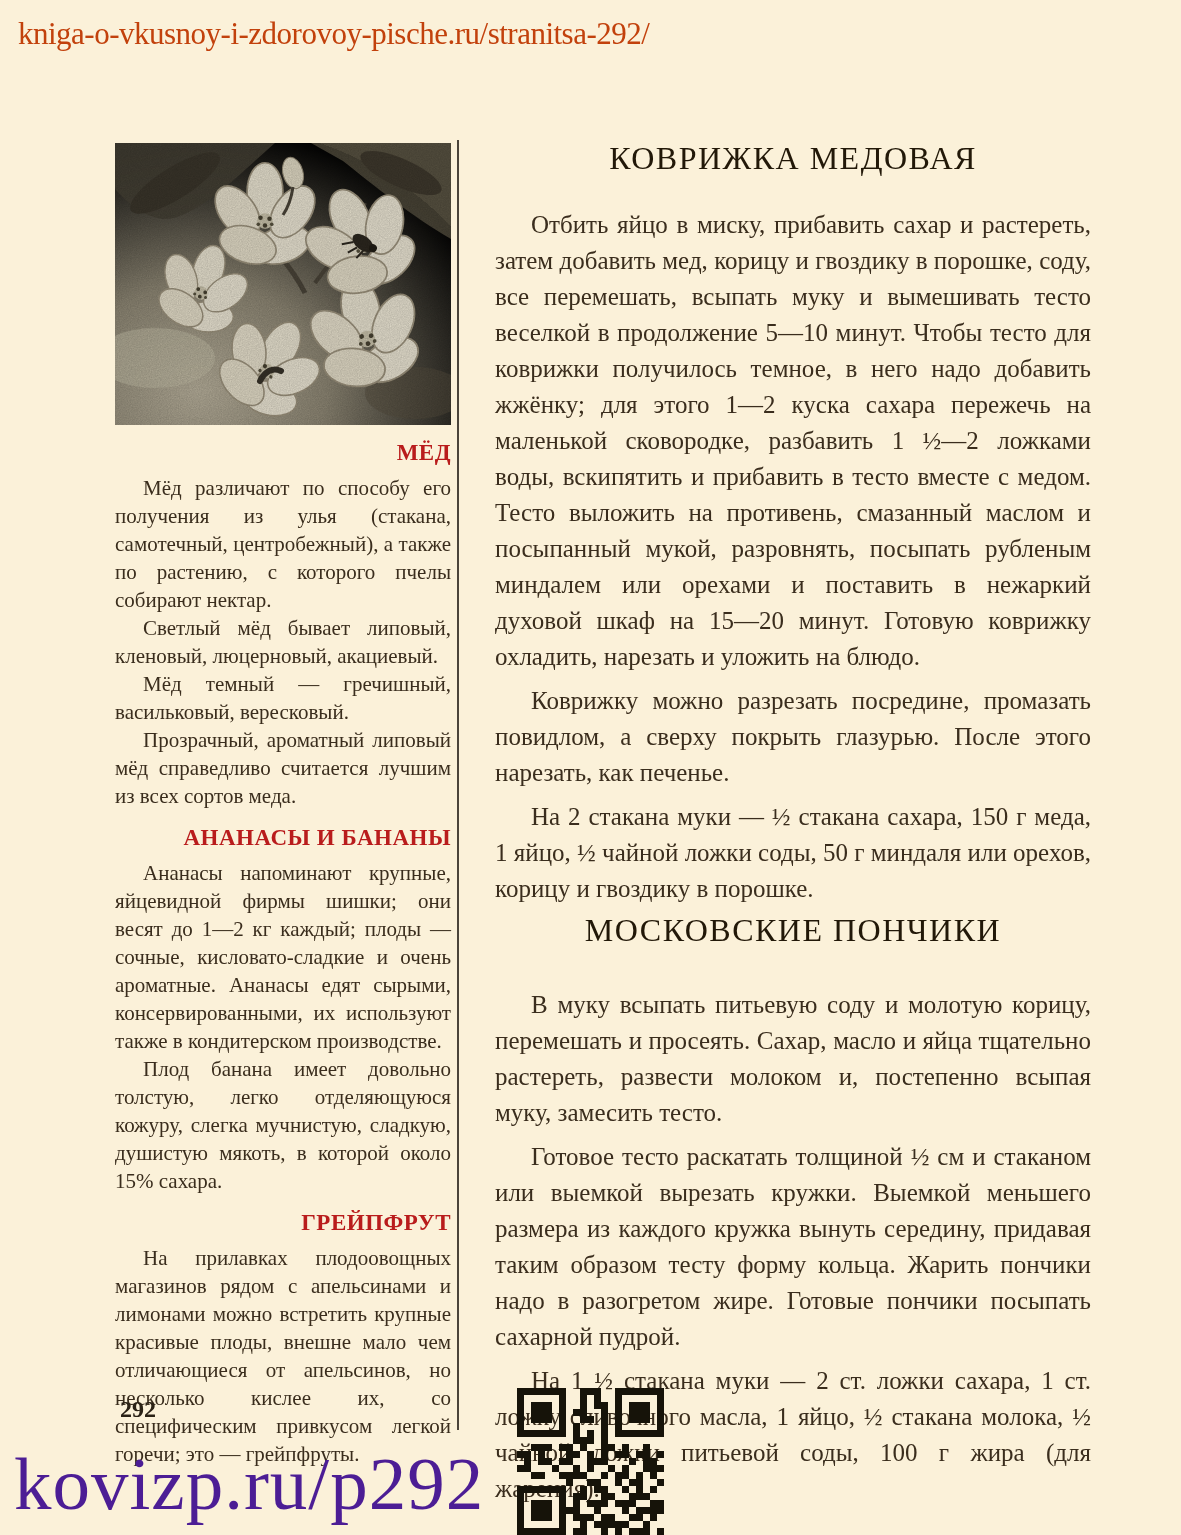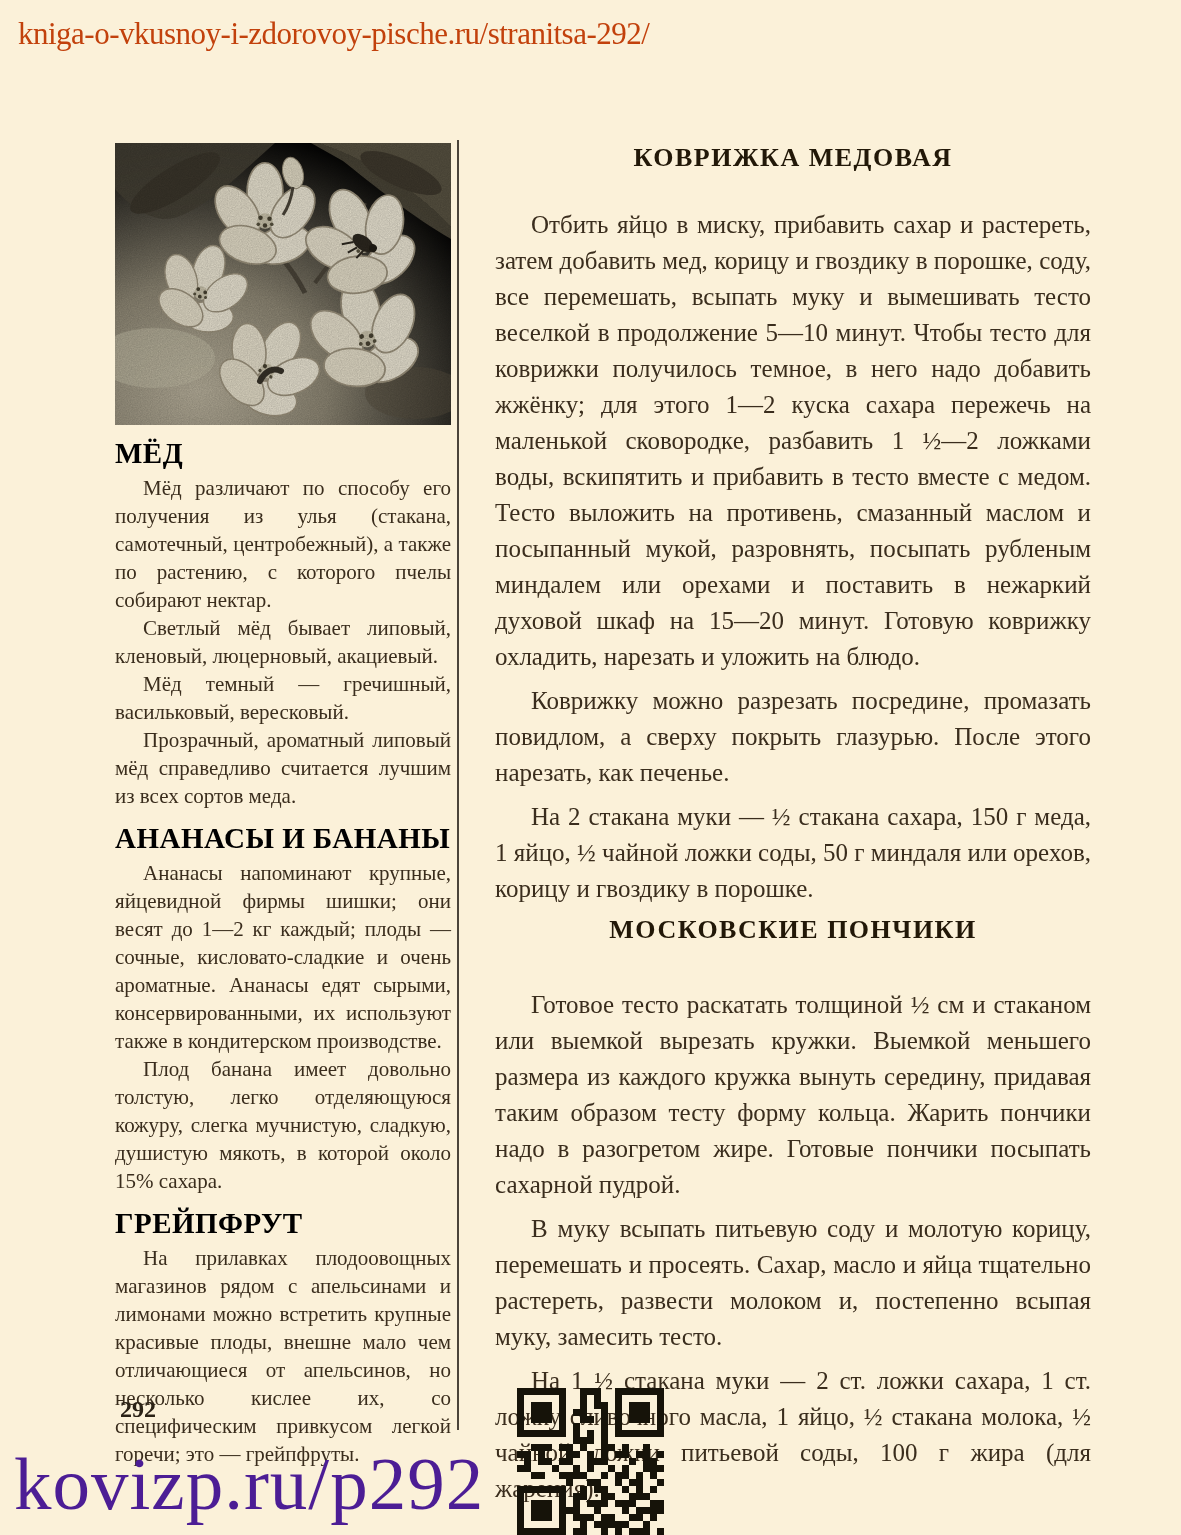--- a/index.html
+++ b/index.html
@@ -14,38 +14,38 @@
   .page{position:absolute;inset:0;}
   .url-bar{
     position:absolute;left:18px;top:16px;
     font-size:31px;line-height:36px;color:#c2410c;
     letter-spacing:-0.5px;white-space:nowrap;
   }
   
   .left-col{position:absolute;left:115px;top:143px;width:336px;}
   .photo{width:336px;height:282px;margin:0 0 8px 0;overflow:hidden;}
   .h-left{
-    font-size:29px;line-height:28px;font-weight:700;
-    text-align:left;color:#000000;letter-spacing:0.5px;
+    font-size:23px;line-height:28px;font-weight:700;
+    text-align:right;color:#b91c1c;letter-spacing:0.5px;
     margin:14px 0 7px 0;
   }
   .lp{
     font-size:21px;line-height:28px;margin:0;
     text-align:justify;color:#3a2d1d;
   }
   .lp.ind{text-indent:28px;}
   
   .divider{
     position:absolute;left:457px;top:140px;
     width:2px;height:1290px;background:#4b443a;
   }
   
   .right-col{position:absolute;left:487px;top:143px;width:612px;}
   .h-right{
-    font-size:26px;line-height:30px;font-weight:700;
+    font-size:32px;line-height:30px;font-weight:400;
     text-align:center;color:#221808;letter-spacing:1.5px;
     margin:0 0 34px 0;
   }
   .h-right.mt1{margin-bottom:42px;}
   .rp{
     font-size:25px;line-height:36px;margin:8px;
     text-align:justify;color:#3a2d1d;
   }
   .rp.ind{text-indent:36px;}
   
@@ -161,22 +161,22 @@
 
   <div class="divider"></div>
 
   <div class="right-col">
     <h2 class="h-right">КОВРИЖКА МЕДОВАЯ</h2>
     <p class="rp ind">Отбить яйцо в миску, прибавить сахар и растереть, затем добавить мед, корицу и гвоздику в порошке, соду, все перемешать, всыпать муку и вымешивать тесто веселкой в продолжение 5—10 минут. Чтобы тесто для коврижки получилось темное, в него надо добавить жжёнку; для этого 1—2 куска сахара пережечь на маленькой сковородке, разбавить 1 ½—2 ложками воды, вскипятить и прибавить в тесто вместе с медом. Тесто выложить на противень, смазанный маслом и посыпанный мукой, разровнять, посыпать рубленым миндалем или орехами и поставить в нежаркий духовой шкаф на 15—20 минут. Готовую коврижку охладить, нарезать и уложить на блюдо.</p>
     <p class="rp ind">Коврижку можно разрезать посредине, промазать повидлом, а сверху покрыть глазурью. После этого нарезать, как печенье.</p>
     <p class="rp ind">На 2 стакана муки — ½ стакана сахара, 150 г меда, 1 яйцо, ½ чайной ложки соды, 50 г миндаля или орехов, корицу и гвоздику в порошке.</p>
 
     <h2 class="h-right mt1">МОСКОВСКИЕ ПОНЧИКИ</h2>
+    <p class="rp ind">В муку всыпать питьевую соду и молотую корицу, перемешать и просеять. Сахар, масло и яйца тщательно растереть, развести молоком и, постепенно всыпая муку, замесить тесто.</p>
     <p class="rp ind">Готовое тесто раскатать толщиной ½ см и стаканом или выемкой вырезать кружки. Выемкой меньшего размера из каждого кружка вынуть середину, придавая таким образом тесту форму кольца. Жарить пончики надо в разогретом жире. Готовые пончики посыпать сахарной пудрой.</p>
-    <p class="rp ind">В муку всыпать питьевую соду и молотую корицу, перемешать и просеять. Сахар, масло и яйца тщательно растереть, развести молоком и, постепенно всыпая муку, замесить тесто.</p>
     <p class="rp ind">На 1 ½ стакана муки — 2 ст. ложки сахара, 1 ст. ложку сливочного масла, 1 яйцо, ½ стакана молока, ½ чайной ложки питьевой соды, 100 г жира (для жарения).</p>
 
   </div>
 
   <div class="page-number">292</div>
   <div class="shortlink">kovizp.ru/p292</div>
 
   <div class="qr">
     <svg width="147" height="148" viewBox="0 0 21 21" shape-rendering="crispEdges">
         <rect x="0" y="0" width="1" height="1" fill="#161309"></rect>

